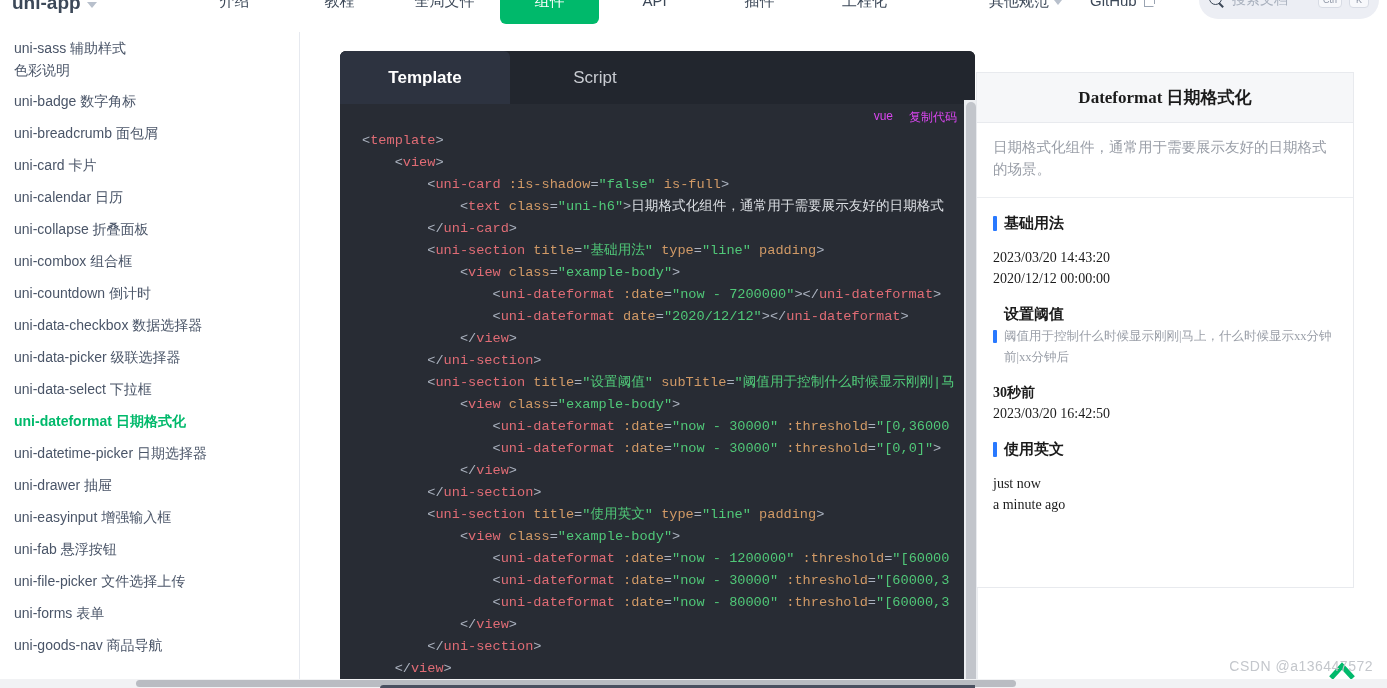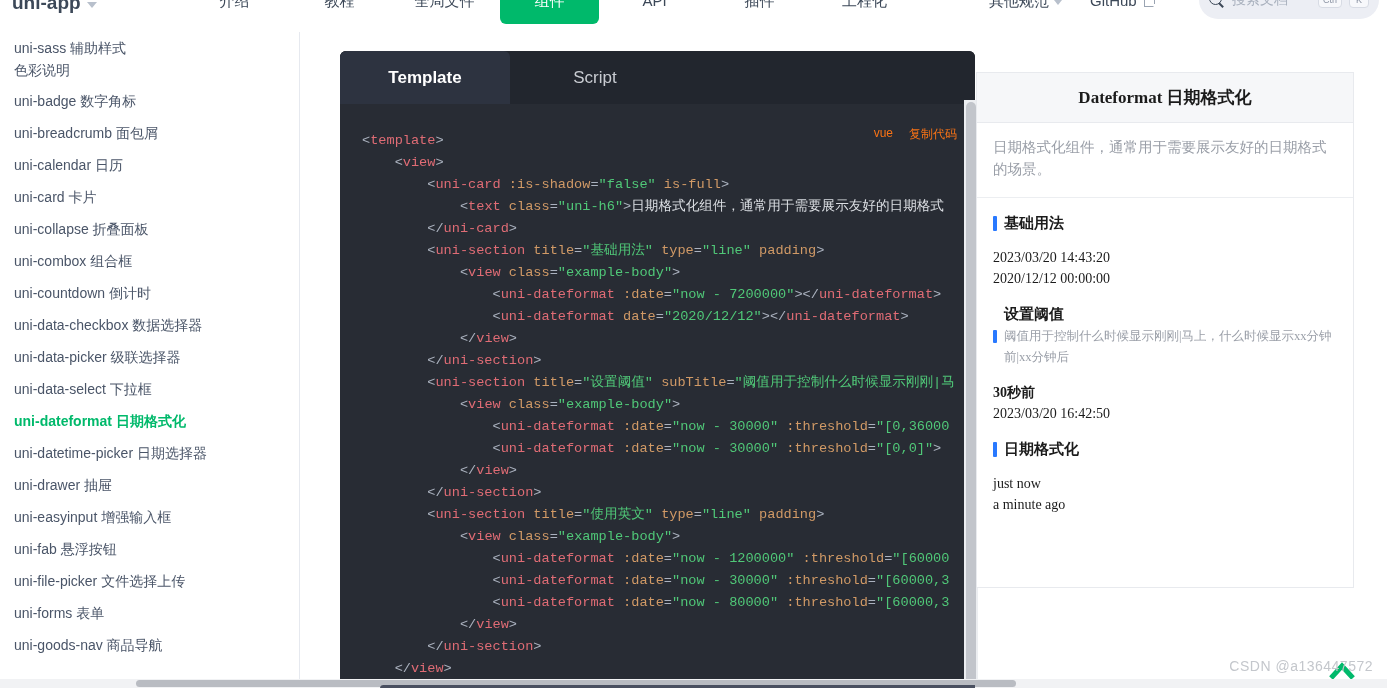--- a/index.html
+++ b/index.html
@@ -129,22 +129,22 @@
     border-radius: 6px 6px 0 0;
   }
   .code-body {
     position: relative;
     height: 597px;
     background: #282c34;
     padding: 26px 0 0 0;
     overflow: hidden;
   }
   .code-meta {
-    position: absolute; right: 18px; top: 22px;
-    font-size: 12px; color: #f97316;
+    position: absolute; right: 18px; top: 5px;
+    font-size: 12px; color: #d946ef;
     display: flex; gap: 16px;
   }
   .code-meta .copy { cursor: pointer; }
   pre.code {
     font-family: "Liberation Mono", "DejaVu Sans Mono", monospace;
     font-size: 13.6px;
     line-height: 22px;
     color: #abb2bf;
     white-space: pre;
     padding-left: 22px;
@@ -274,22 +274,22 @@
       </div>
     </div>
   </div>
 
   <div class="sidebar">
     <div id="sideList">
         <div class="side-item"><span>uni-sass 辅助样式</span></div>
         <div class="side-item clip-top"><span>色彩说明</span></div>
         <div class="side-item"><span>uni-badge 数字角标</span></div>
         <div class="side-item"><span>uni-breadcrumb 面包屑</span></div>
+        <div class="side-item"><span>uni-card 卡片</span></div>
         <div class="side-item"><span>uni-calendar 日历</span></div>
-        <div class="side-item"><span>uni-card 卡片</span></div>
         <div class="side-item"><span>uni-collapse 折叠面板</span></div>
         <div class="side-item"><span>uni-combox 组合框</span></div>
         <div class="side-item"><span>uni-countdown 倒计时</span></div>
         <div class="side-item"><span>uni-data-checkbox 数据选择器</span></div>
         <div class="side-item"><span>uni-data-picker 级联选择器</span></div>
         <div class="side-item"><span>uni-data-select 下拉框</span></div>
         <div class="side-item active"><span>uni-dateformat 日期格式化</span></div>
         <div class="side-item"><span>uni-datetime-picker 日期选择器</span></div>
         <div class="side-item"><span>uni-drawer 抽屉</span></div>
         <div class="side-item"><span>uni-easyinput 增强输入框</span></div>
@@ -374,21 +374,21 @@
               <span>阈值用于控制什么时候显示刚刚|马上，什么时候显示xx分钟前|xx分钟后</span>
             </div>
             <div class="pv-block">
               <div class="pv-line pv-strong">30秒前</div>
               <div class="pv-line">2023/03/20 16:42:50</div>
             </div>
           </div>
           <div>
             <div class="pv-sec-title">
               <span class="pv-bar"></span>
-              <span>日期格式化</span>
+              <span>使用英文</span>
             </div>
             <div class="pv-block">
               <div class="pv-line">just now</div>
               <div class="pv-line">a minute ago</div>
             </div>
           </div>
         </div>
     </div>
 
   </div>

